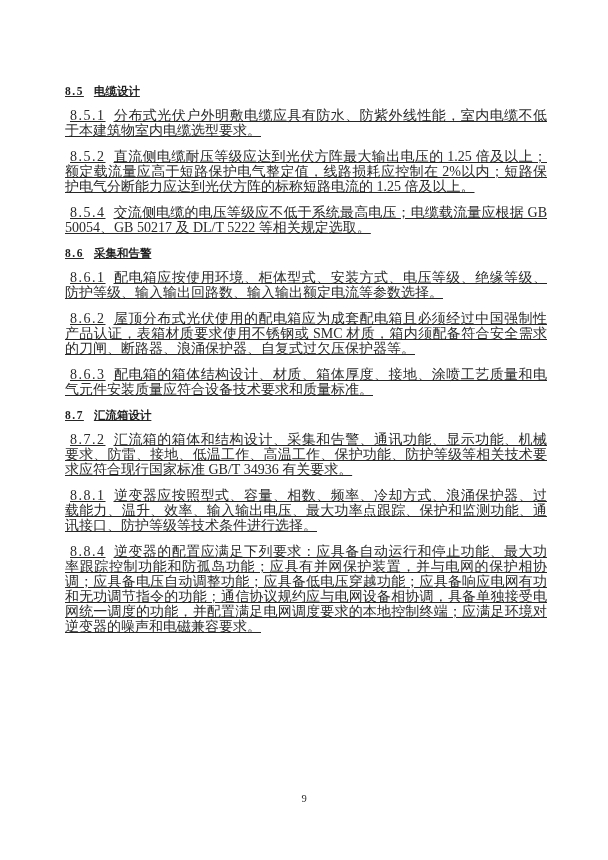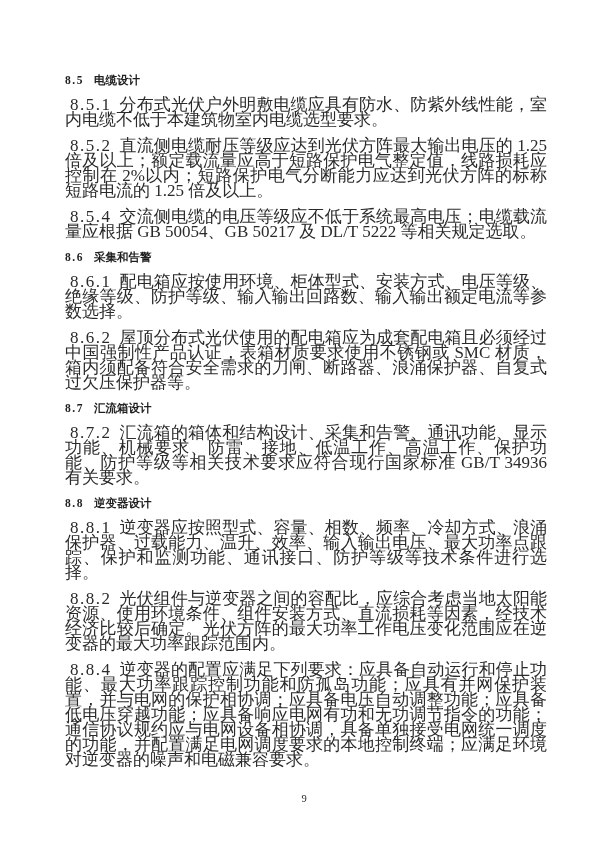--- a/index.html
+++ b/index.html
@@ -7,37 +7,38 @@
     width: 608px;
     height: 860px;
     background: #ffffff;
     font-family: "Liberation Serif", "DejaVu Serif", serif;
     color: #262626;
     position: relative;
     overflow: hidden;
   }
   .content {
     position: absolute;
-    top: 73px;
+    top: 84px;
     left: 65px;
     width: 482px;
+    text-decoration: underline;
   }
   .sec-heading {
     font-size: 11.5px;
     font-weight: bold;
     line-height: 15px;
     margin: 0 0 9px 0;
     color: #1f1f1f;
   }
   .sec-heading .sec-num {
     letter-spacing: 1.5px;
     margin-right: 10px;
   }
   .clause {
-    font-size: 17px;
+    font-size: 14px;
     line-height: 15px;
     margin: 0 0 11px 0;
     text-align: justify;
     text-indent: 5px;
     color: #2a2a2a;
   }
   .clause .clause-num {
     letter-spacing: 1.5px;
     margin-right: 8px;
     white-space: nowrap;
@@ -76,40 +77,37 @@
     <section>
       <h2 class="sec-heading">
         <span class="sec-num">8.6</span><span class="sec-title">采集和告警</span>
       </h2>
       <p class="clause">
         <span class="clause-num">8.6.1</span><span class="clause-text">配电箱应按使用环境、柜体型式、安装方式、电压等级、绝缘等级、防护等级、输入输出回路数、输入输出额定电流等参数选择。</span>
       </p>
       <p class="clause">
         <span class="clause-num">8.6.2</span><span class="clause-text">屋顶分布式光伏使用的配电箱应为成套配电箱且必须经过中国强制性产品认证，表箱材质要求使用不锈钢或 SMC 材质，箱内须配备符合安全需求的刀闸、断路器、浪涌保护器、自复式过欠压保护器等。</span>
       </p>
+      <p class="clause">
+        <span class="clause-num">8.6.3</span><span class="clause-text">配电箱的箱体结构设计、材质、箱体厚度、接地、涂喷工艺质量和电气元件安装质量应符合设备技术要求和质量标准。</span>
+      </p>
     </section>
 
     <section>
       <h2 class="sec-heading">
         <span class="sec-num">8.7</span><span class="sec-title">汇流箱设计</span>
       </h2>
       <p class="clause">
         <span class="clause-num">8.7.2</span><span class="clause-text">汇流箱的箱体和结构设计、采集和告警、通讯功能、显示功能、机械要求、防雷、接地、低温工作、高温工作、保护功能、防护等级等相关技术要求应符合现行国家标准 GB/T 34936 有关要求。</span>
       </p>
     </section>
 
     <section>
-      <h2 class="sec-heading">
-        <span class="sec-num">8.8</span><span class="sec-title">逆变器设计</span>
-      </h2>
       <p class="clause">
         <span class="clause-num">8.8.1</span><span class="clause-text">逆变器应按照型式、容量、相数、频率、冷却方式、浪涌保护器、过载能力、温升、效率、输入输出电压、最大功率点跟踪、保护和监测功能、通讯接口、防护等级等技术条件进行选择。</span>
-      </p>
-      <p class="clause">
-        <span class="clause-num">8.8.2</span><span class="clause-text">光伏组件与逆变器之间的容配比，应综合考虑当地太阳能资源、使用环境条件、组件安装方式、直流损耗等因素，经技术经济比较后确定。光伏方阵的最大功率工作电压变化范围应在逆变器的最大功率跟踪范围内。</span>
       </p>
       <p class="clause">
         <span class="clause-num">8.8.4</span><span class="clause-text">逆变器的配置应满足下列要求：应具备自动运行和停止功能、最大功率跟踪控制功能和防孤岛功能；应具有并网保护装置，并与电网的保护相协调；应具备电压自动调整功能；应具备低电压穿越功能；应具备响应电网有功和无功调节指令的功能；通信协议规约应与电网设备相协调，具备单独接受电网统一调度的功能，并配置满足电网调度要求的本地控制终端；应满足环境对逆变器的噪声和电磁兼容要求。</span>
       </p>
     </section>
 
   </main>
 
   <footer class="page-footer">
     <span>9</span>

